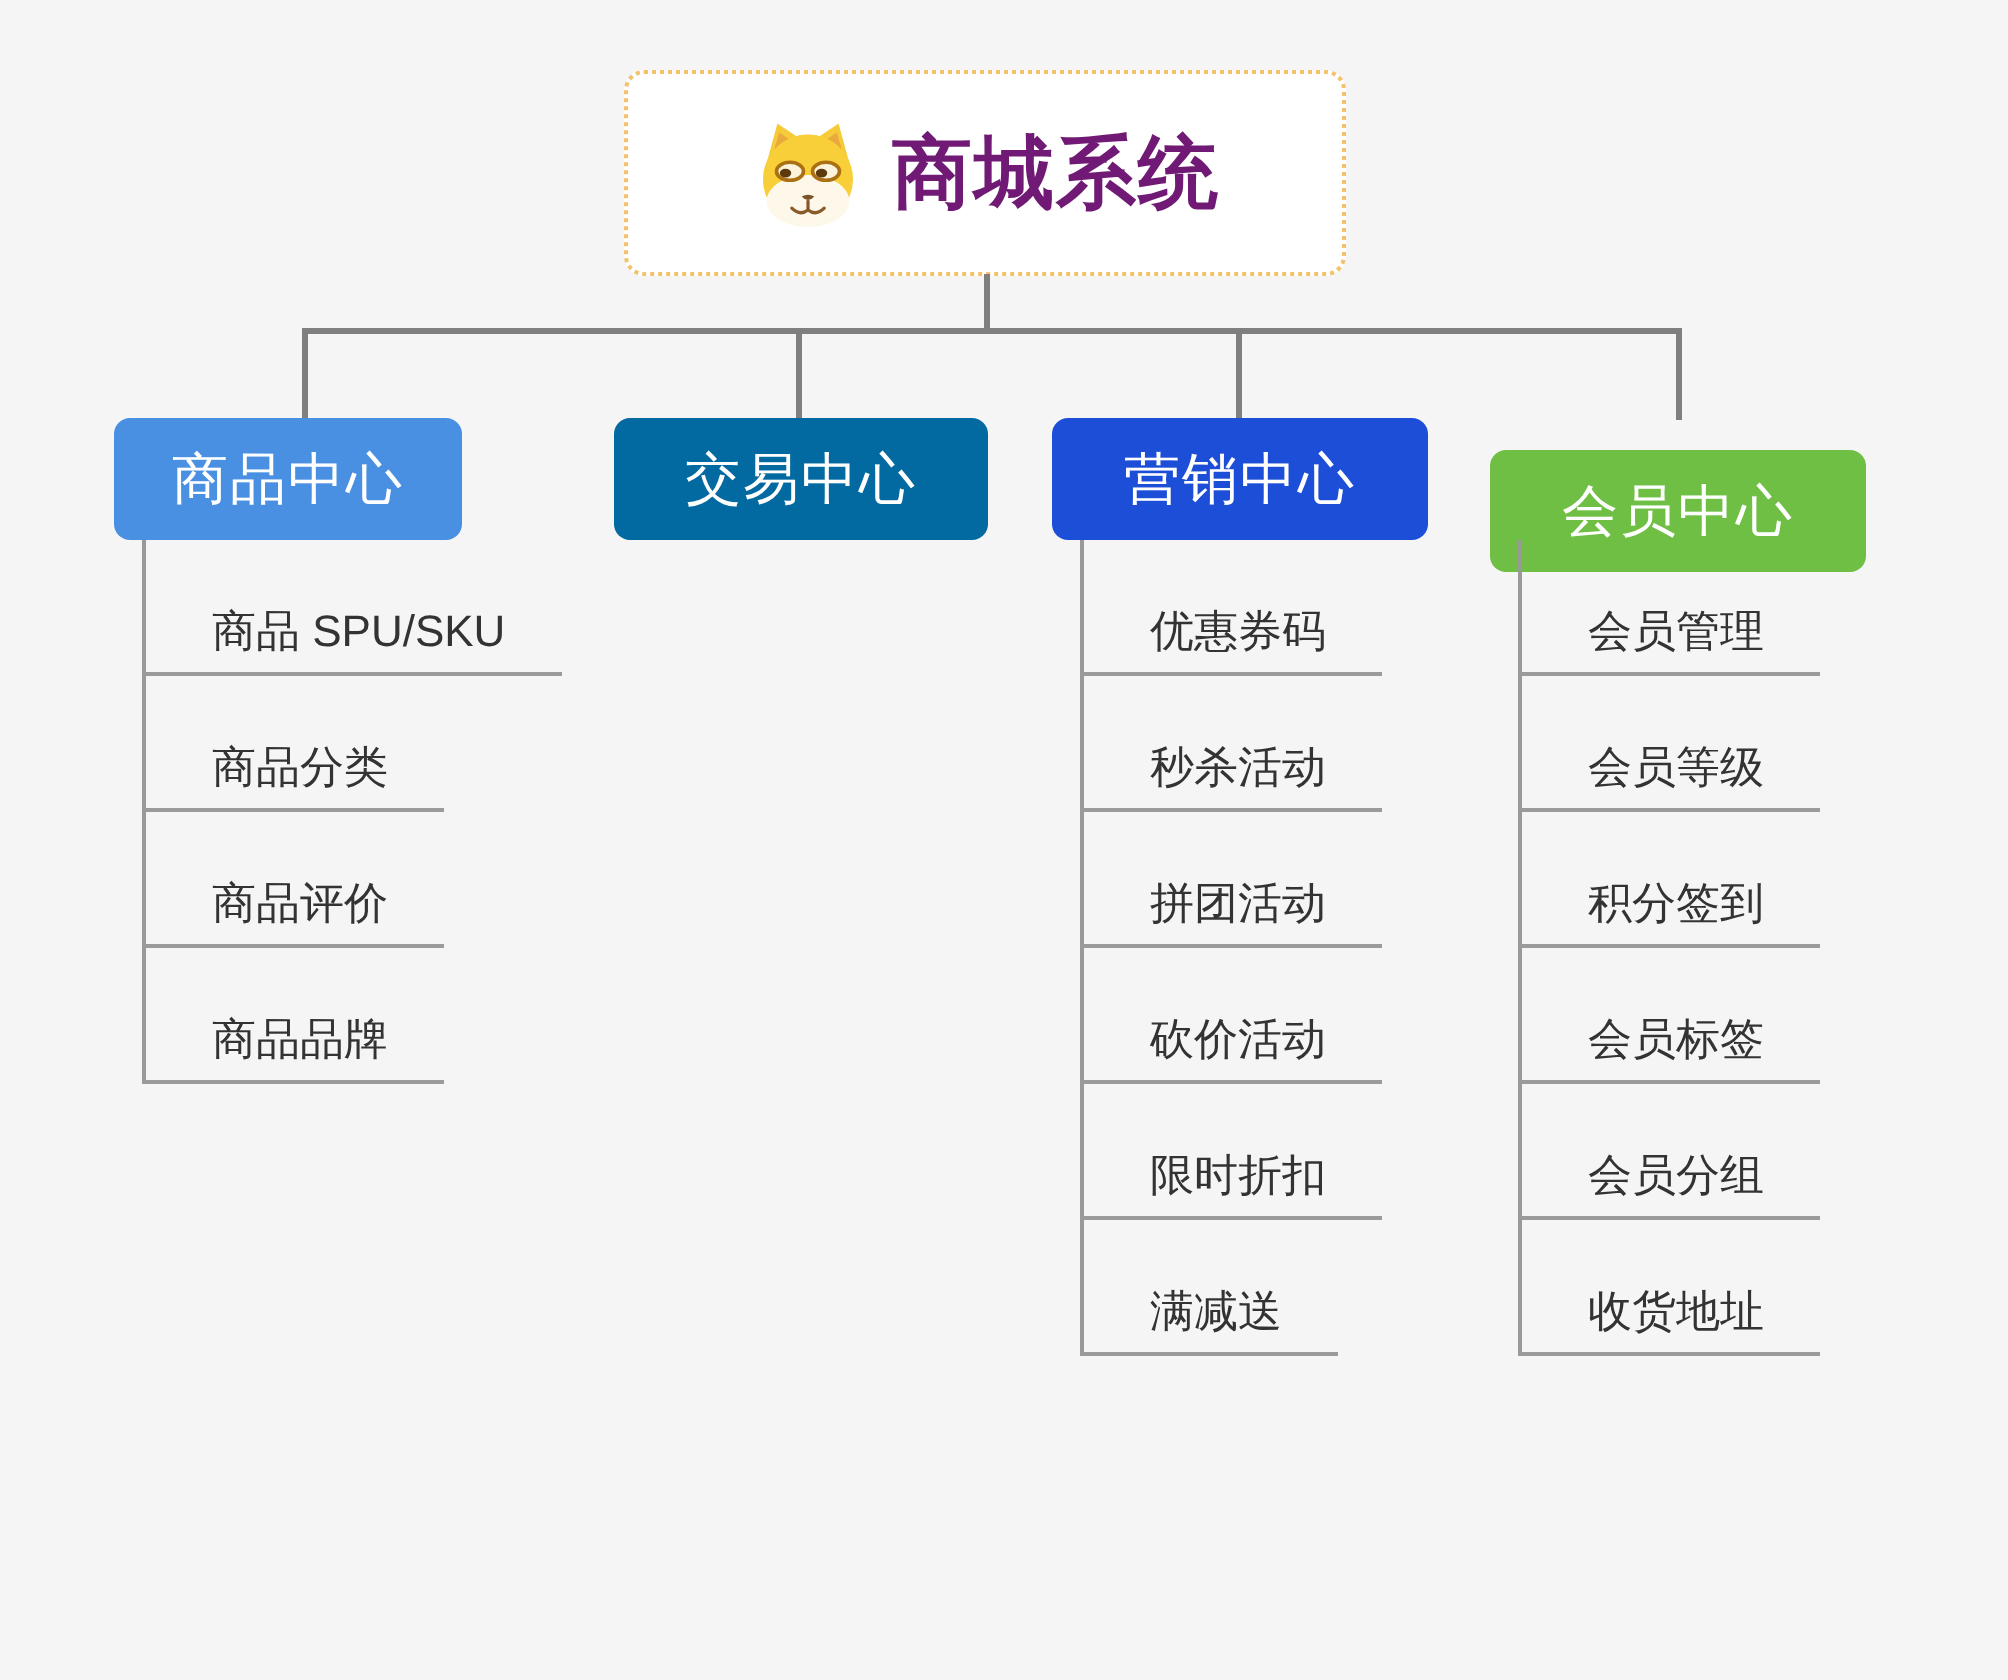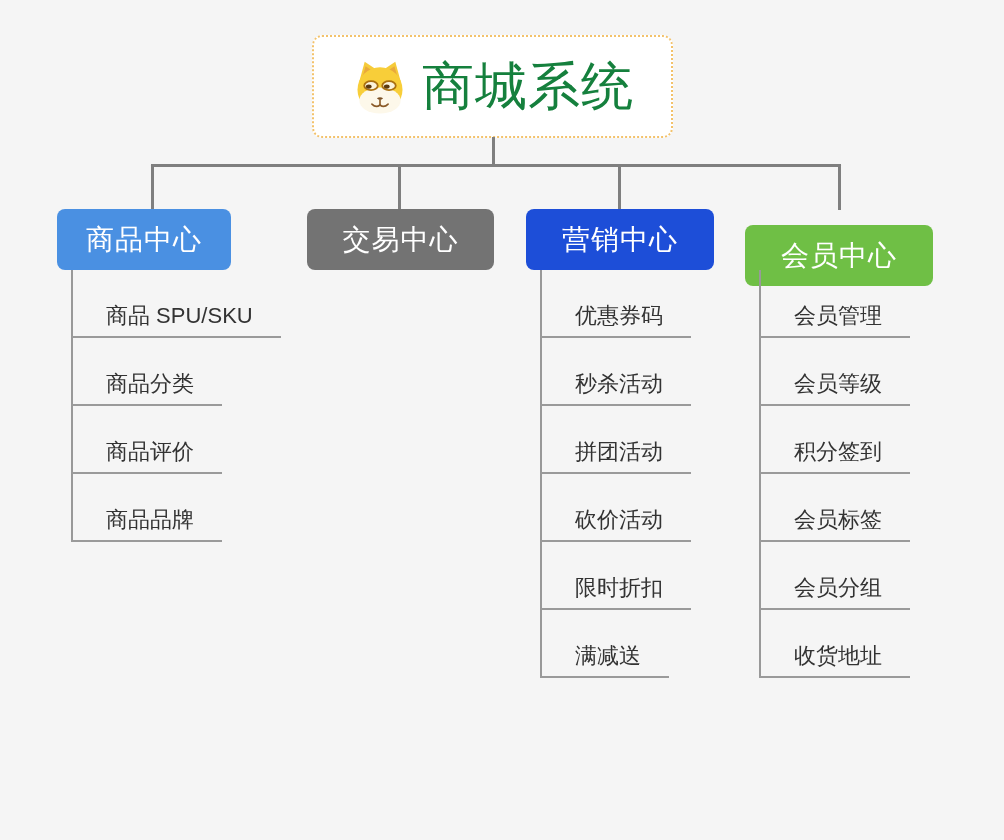--- a/index.html
+++ b/index.html
@@ -16,24 +16,25 @@
     position: absolute; left: 312px; top: 35px;
     width: 361px; height: 103px;
     background: #ffffff;
     border: 2px dotted #f3c26b;
     border-radius: 10px;
     box-sizing: border-box;
     display: flex; align-items: center; justify-content: center;
     gap: 13px;
   }
   .root-title {
-    font-size: 52px;
-    color: #15803d;
+    font-size: 40px;
+    color: #701a75;
     letter-spacing: 1px;
     white-space: nowrap;
+    font-weight: bold;
   }
 
   
   .conn { position: absolute; background: #7f7f7f; }
   .conn-root-drop { left: 492px; top: 137px; width: 3px; height: 29px; }
   .conn-hbar      { left: 151px; top: 164px; width: 690px; height: 3px; border-radius: 2px; }
   .conn-drop      { top: 164px; width: 3px; height: 46px; }
   .conn-drop-0 { left: 151px; }
   .conn-drop-1 { left: 398px; }
   .conn-drop-2 { left: 618px; }
@@ -105,21 +106,21 @@
   <div class="conn conn-root-drop"></div>
   <div class="conn conn-hbar"></div>
   <div class="conn conn-drop conn-drop-0"></div>
   <div class="conn conn-drop conn-drop-1"></div>
   <div class="conn conn-drop conn-drop-2"></div>
   <div class="conn conn-drop conn-drop-3"></div>
 
   <div class="branch-node branch-node-0" style="background: rgb(74, 144, 226);">
     <span>商品中心</span>
   </div>
-  <div class="branch-node branch-node-1" style="background: #737373;">
+  <div class="branch-node branch-node-1" style="background: #0369a1;">
     <span>交易中心</span>
   </div>
   <div class="branch-node branch-node-2" style="background: #1d4ed8;">
     <span>营销中心</span>
   </div>
   <div class="branch-node branch-node-3" style="background: rgb(111, 191, 69);">
     <span>会员中心</span>
   </div>
 
   <div class="branch-col branch-col-0">

